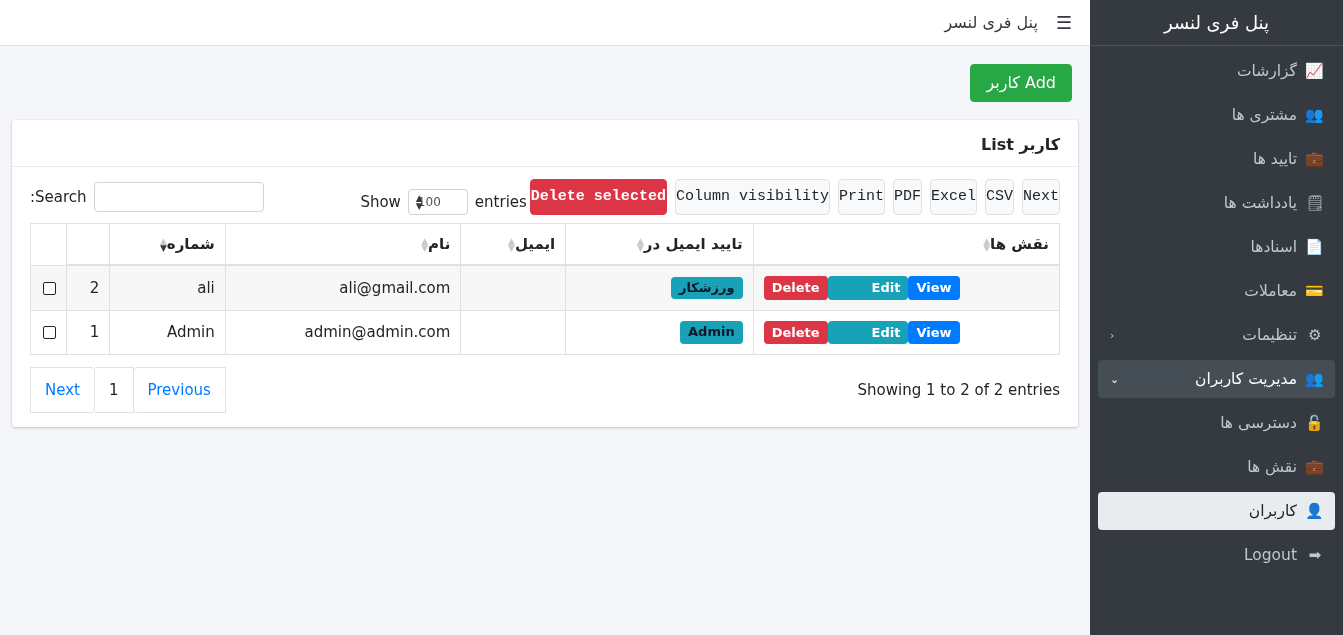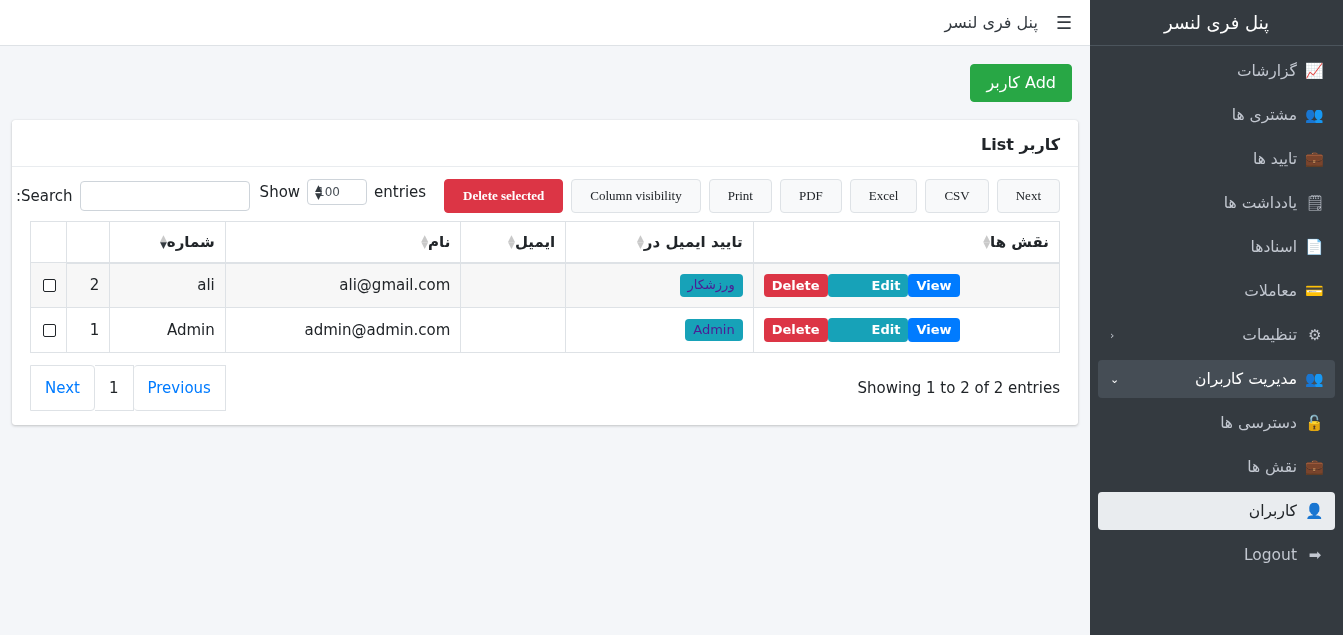--- a/index.html
+++ b/index.html
@@ -127,21 +127,21 @@
   }
   .card-title { font-size: 16px; color: #212529; margin: 0; font-weight: 700; }
   .card-body { padding: 12px 18px 14px 18px; }
 
   
   .dt-top {
     display: flex; align-items: center; justify-content: space-between;
     margin-bottom: 8px;
     gap: 10px;
   }
-  .dt-left { display: flex; align-items: flex-start; gap: 18px; direction: ltr; }
+  .dt-left { display: flex; align-items: flex-end; gap: 3px; direction: ltr; }
   .dt-length { display: flex; align-items: center; gap: 7px; font-size: 15px; color: #212529; }
   .dt-select {
     appearance: none; -webkit-appearance: none;
     border: 1px solid #ced4da;
     border-radius: 4px;
     background: #fff;
     padding: 5px 26px 5px 9px;
     font-size: 12px;
     color: #495057;
     font-family: inherit;
@@ -151,25 +151,25 @@
   .select-wrap { position: relative; display: inline-flex; align-items: center; }
   .select-wrap .updown {
     position: absolute; left: 8px; top: 50%; transform: translateY(-50%);
     font-size: 9px; line-height: 8px; color: #343a40; pointer-events: none;
     display: flex; flex-direction: column; align-items: center;
   }
   .dtbtn {
     border: 1px solid #dee2e6;
     background: #f8f9fa;
     color: #212529;
-    font-size: 13px;
-    padding: 8px 18px;
-    border-radius: 4px;
-    cursor: pointer;
-    font-family: Liberation Serif, serif;
+    font-size: 15px;
+    padding: 8px 0;
+    border-radius: 4px;
+    cursor: pointer;
+    font-family: Liberation Mono, monospace;
     line-height: 1.2;
     white-space: nowrap;
   }
   .dtbtn.danger {
     background: #dc3545;
     border-color: #dc3545;
     color: #fff;
     font-weight: bold;
   }
   .dt-search {
@@ -234,23 +234,23 @@
     border: 1.6px solid #212529;
     border-radius: 2px;
     display: inline-block;
     background: #fff;
     cursor: pointer;
     vertical-align: middle;
   }
   .badge-role {
     display: inline-block;
     background: #17a2b8;
-    color: #4c1d95;
+    color: #0f172a;
     font-size: 13px;
-    font-weight: normal;
+    font-weight: bold;
     padding: 4px 8px;
     border-radius: 4px;
     line-height: 1.1;
   }
   .actions { display: flex; justify-content: flex-start; direction: ltr; }
   .act {
     font-size: 13px;
     font-weight: bold;
     color: #fff;
     padding: 4px 8px;

